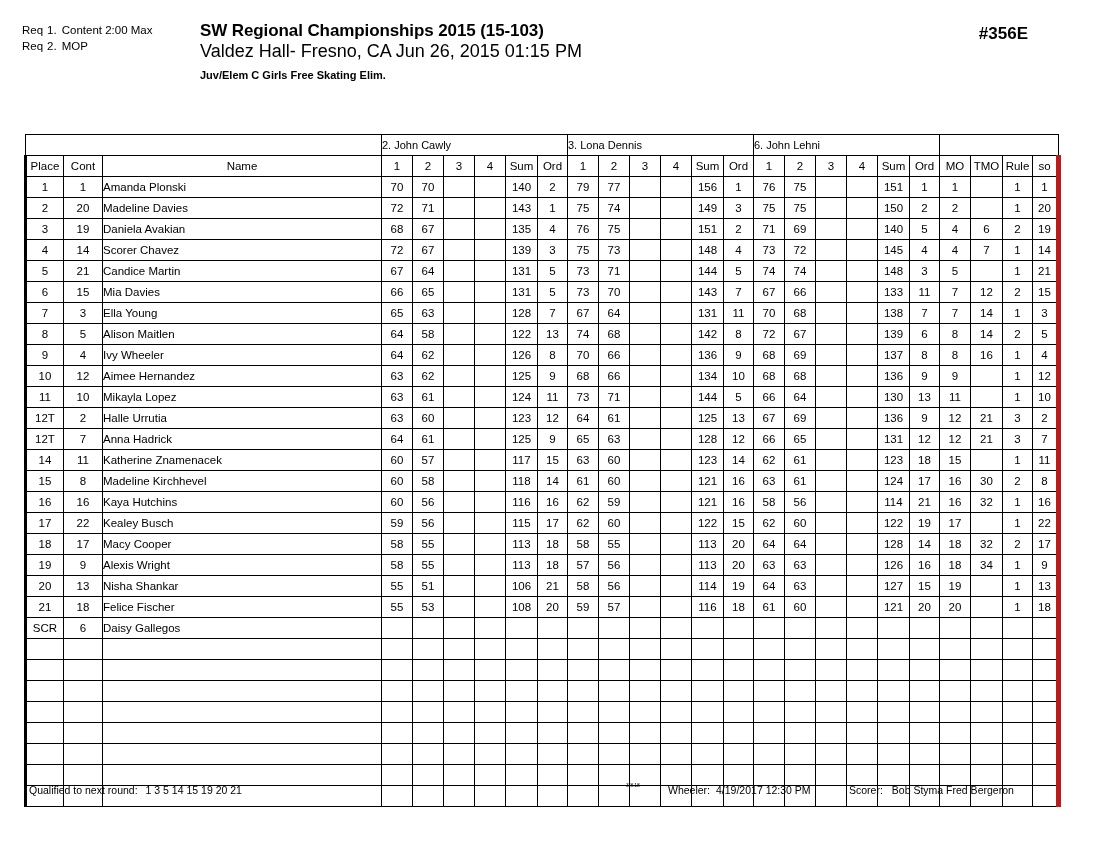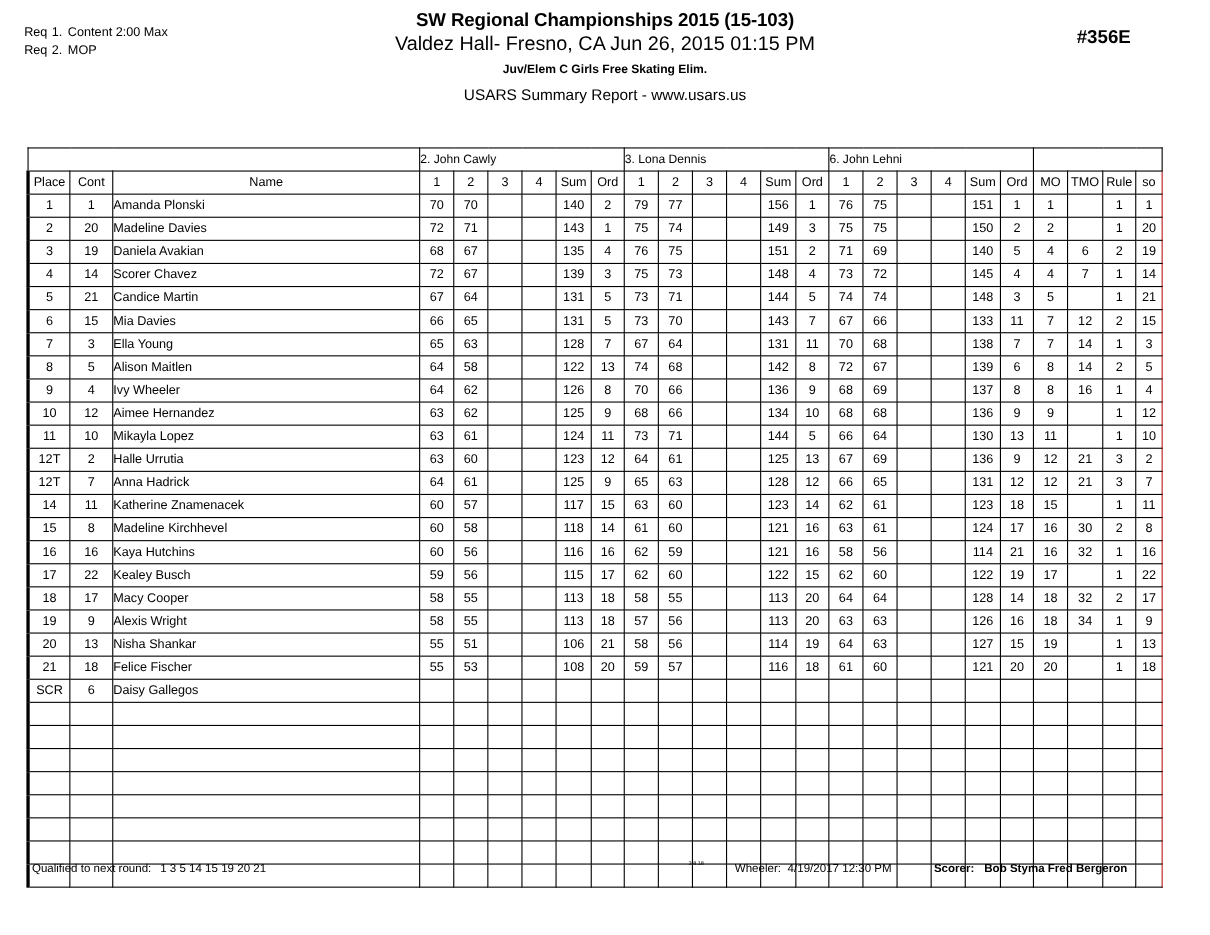--- a/index.html
+++ b/index.html
@@ -31,23 +31,22 @@
     line-height: 16px;
     white-space: nowrap;
   }
   #req-block .req-line { display: block; }
   #req-block .req-lbl { display: inline-block; }
   #req-block .req-num { display: inline-block; margin-left: 4px; }
   #req-block .req-txt { display: inline-block; margin-left: 5px; }
 
   #title-block {
     position: absolute;
-    left: 200px; top: 8px;
+    left: 200px; top: 20px;
     width: 700px;
-    text-align: center;
   }
   #meet-title {
     font-size: 17px;
     font-weight: bold;
     line-height: 22px;
     letter-spacing: -0.1px;
   }
   #meet-venue {
     font-size: 18px;
     line-height: 19px;
@@ -130,21 +129,21 @@
 
   
   tr.bold-row td { font-weight: bold; }
   tr.last-bold td { border-bottom: 3px solid #000; }
 
   tr.data-row td { height: 20px; line-height: 20px; }
   tr.empty-row td { height: 20px; line-height: 20px; }
   tr.last-row td { border-bottom: 3px solid #000; }
 
   #grid .outer-l { border-left: 3px solid #000; }
-  #grid .outer-r { border-right: 1px solid #b91c1c; }
+  #grid .outer-r { border-right: 5px solid #b91c1c; }
 
   
   #footer {
     position: absolute;
     left: 0; top: 782px;
     width: 959px;
     height: 20px;
     font-size: 10.5px;
     line-height: 14px;
   }
@@ -163,21 +162,20 @@
   #printed {
     position: absolute;
     left: 668px; top: 1px;
     white-space: nowrap;
   }
   #printed .p-lbl { margin-right: 6px; }
   #scorer {
     position: absolute;
     left: 849px; top: 1px;
     white-space: nowrap;
-    font-weight: bold;
   }
   #scorer .s-lbl { margin-right: 9px; }
 </style>
 </head>
 <body>
 
 <div id="header">
 
   <div id="req-block">
     <span class="req-line">
@@ -185,21 +183,20 @@
     </span>
     <span class="req-line">
       <span class="req-lbl">Req</span><span class="req-num">2.</span><span class="req-txt">MOP</span>
     </span>
   </div>
 
   <div id="title-block">
     <div id="meet-title">SW Regional Championships 2015 (15-103)</div>
     <div id="meet-venue">Valdez Hall- Fresno, CA  Jun 26, 2015  01:15 PM</div>
     <div id="event-title">Juv/Elem C Girls Free Skating  Elim.</div>
-    <div id="report-line">USARS Summary Report - www.usars.us</div>
   </div>
 
   <div id="event-number">#356E</div>
 </div>
 
 <table id="grid">
   <tbody id="grid-body">
       <tr class="judge-row">
         <td class="blank-top" colspan="3"></td>
         <td class="jgroup" colspan="6"><span>2.  John Cawly</span></td>

